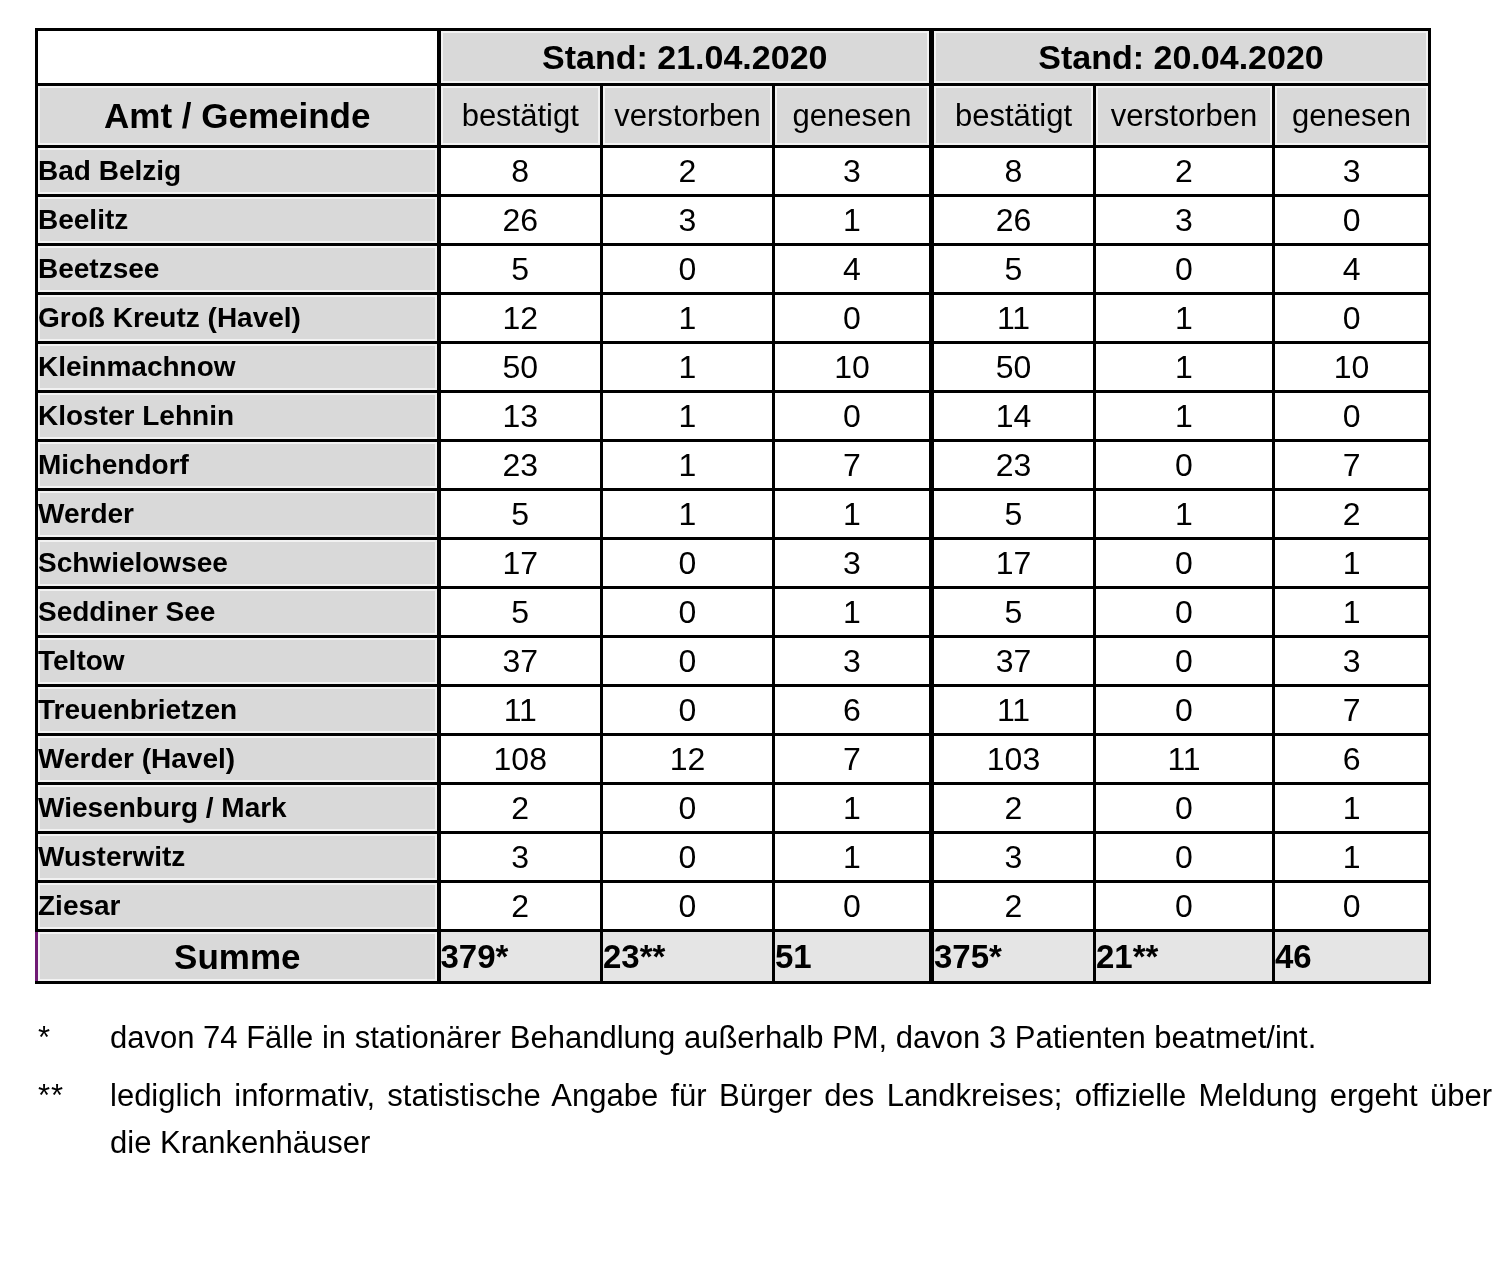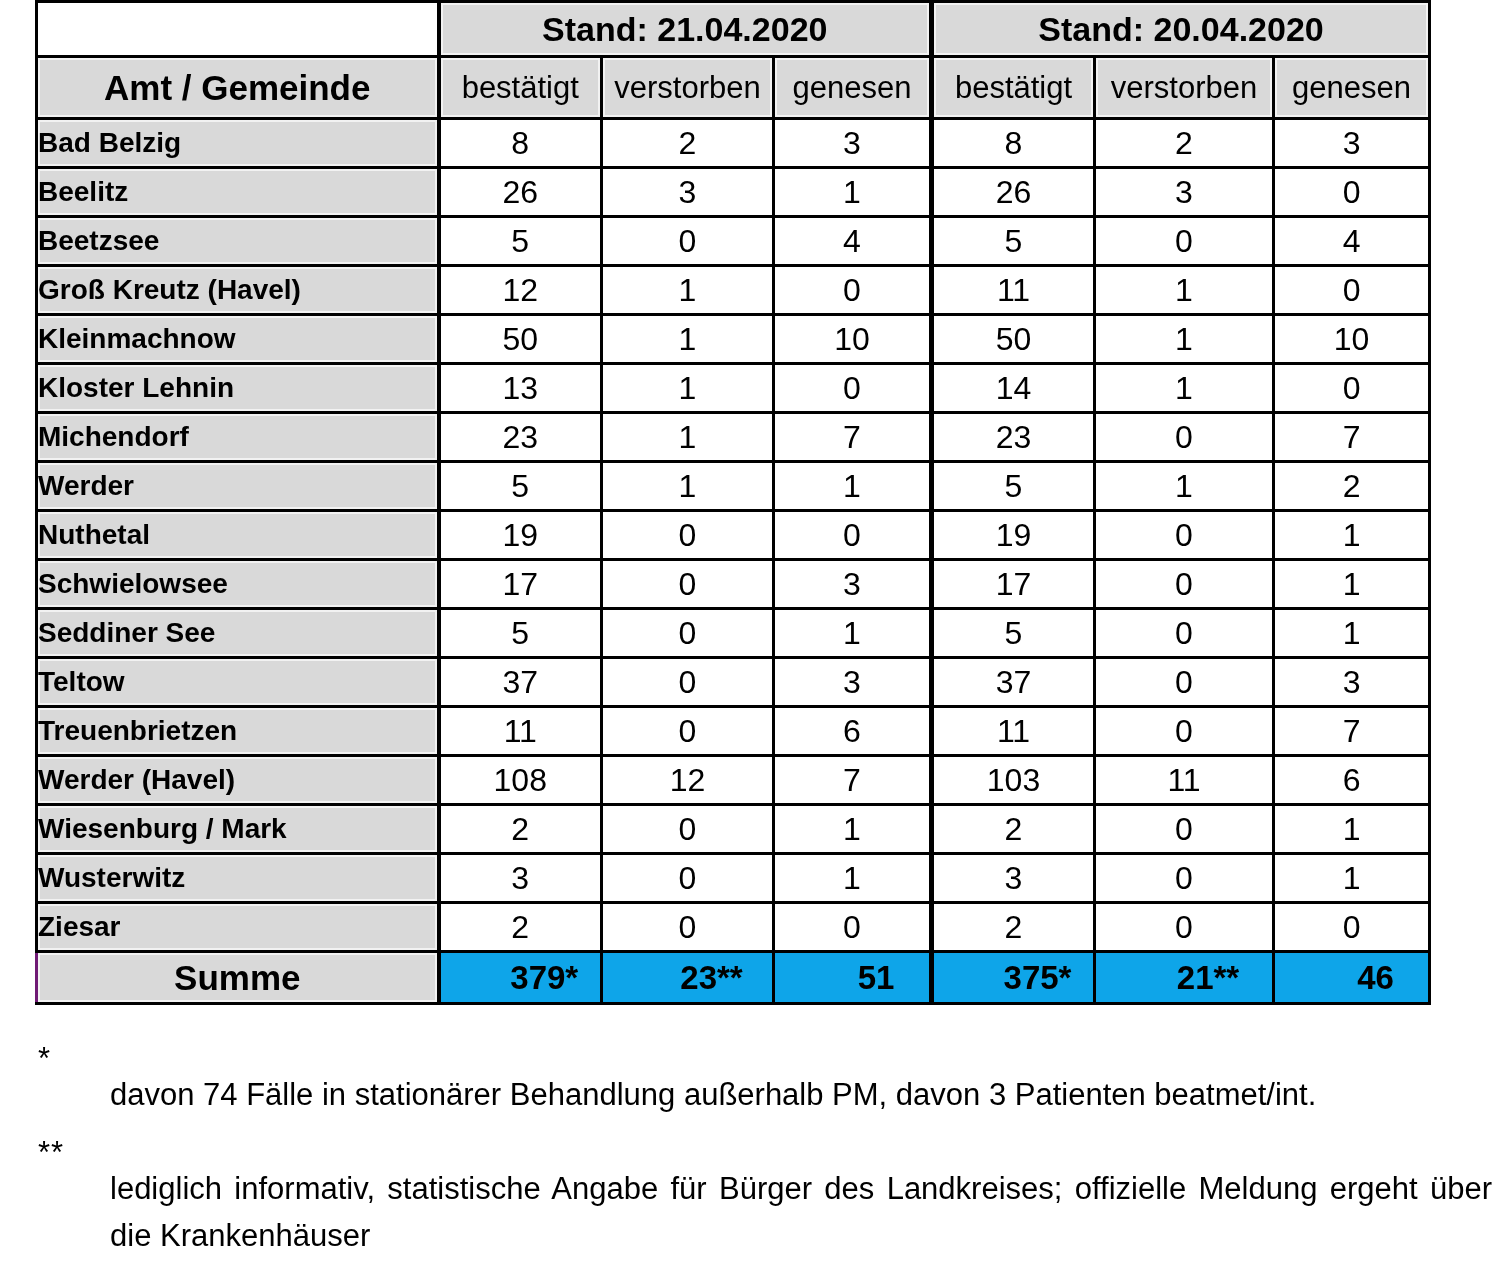--- a/index.html
+++ b/index.html
@@ -15,21 +15,21 @@
     position: relative;
     width: 1500px;
     height: 1287px;
     background: #fff;
     overflow: hidden;
   }
   table.stats {
     border-collapse: collapse;
     table-layout: fixed;
     width: 1393px;
-    margin: 0 0 0 35px;
+    margin: 28px 0 0 35px;
   }
   table.stats th, table.stats td {
     border: 3px solid #000;
     vertical-align: middle;
     overflow: hidden;
     padding: 0;
   }
   
   td.blank {
     border: none;
@@ -78,24 +78,23 @@
   tr.sum-row th.sumlabel {
     font-weight: bold;
     font-size: 35px;
     text-align: center;
     border-left: 3px solid #701a75;
     border-bottom: 3px solid #000;
   }
   tr.sum-row td.sumval {
     font-weight: bold;
     font-size: 33px;
-    text-align: center;
-    background: #0ea5e9;
+    text-align: left;
+    background: #e5e5e5;
     border-bottom: 3px solid #000;
-    padding-left: 48px;
   }
   .g1 { border-left: 4px solid #000 !important; }
   .g2 { border-left: 5px solid #000 !important; }
   .lastcol { border-right: 3px solid #000 !important; }
   
   .notes {
     margin: 30px 8px 0 38px;
   }
   .note {
     display: flex;
@@ -104,21 +103,20 @@
     line-height: 47px;
   }
   .note + .note { margin-top: 11px; }
   .note .marker {
     flex: 0 0 72px;
     letter-spacing: 1px;
   }
   .note .ntext {
     flex: 1 1 auto;
     text-align: justify;
-    margin-top: 36px;
   }
 </style>
 </head>
 <body>
 
 <div class="page">
 
   <table class="stats">
     <colgroup>
       <col style="width:402px">
@@ -212,29 +210,20 @@
         <tr>
           <th class="name gray">Werder</th>
           <td class="val g1">5</td>
           <td class="val">1</td>
           <td class="val">1</td>
           <td class="val g2">5</td>
           <td class="val">1</td>
           <td class="val lastcol">2</td>
         </tr>
         <tr>
-          <th class="name gray">Nuthetal</th>
-          <td class="val g1">19</td>
-          <td class="val">0</td>
-          <td class="val">0</td>
-          <td class="val g2">19</td>
-          <td class="val">0</td>
-          <td class="val lastcol">1</td>
-        </tr>
-        <tr>
           <th class="name gray">Schwielowsee</th>
           <td class="val g1">17</td>
           <td class="val">0</td>
           <td class="val">3</td>
           <td class="val g2">17</td>
           <td class="val">0</td>
           <td class="val lastcol">1</td>
         </tr>
         <tr>
           <th class="name gray">Seddiner See</th>

